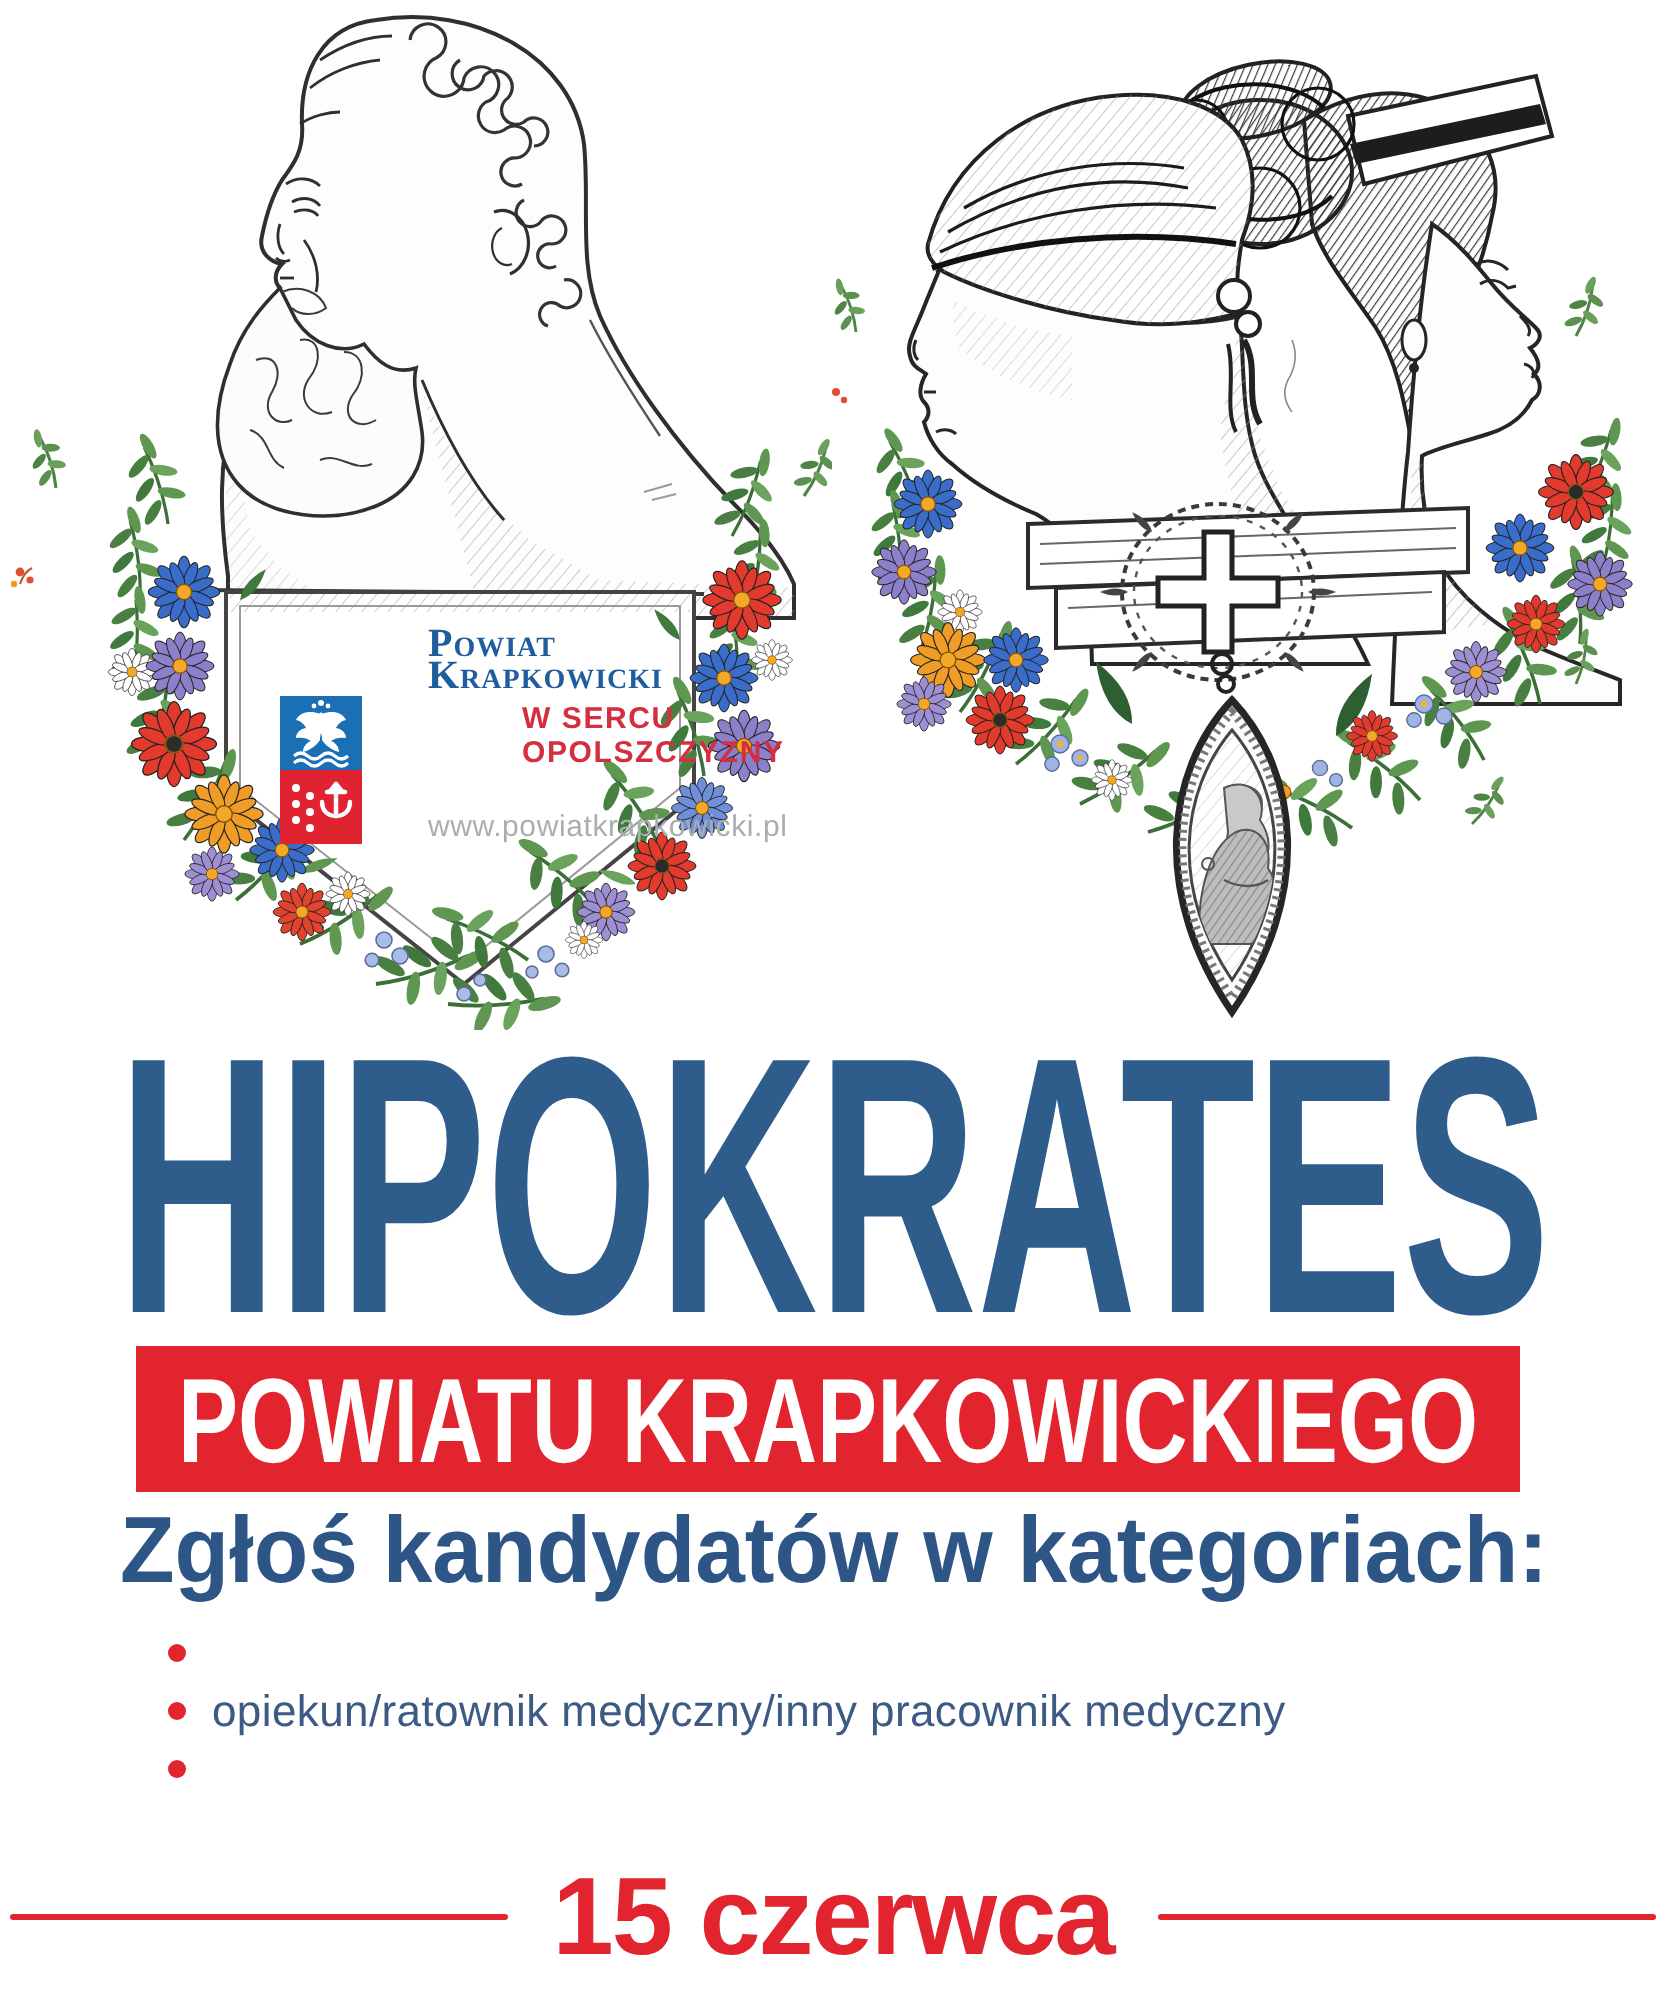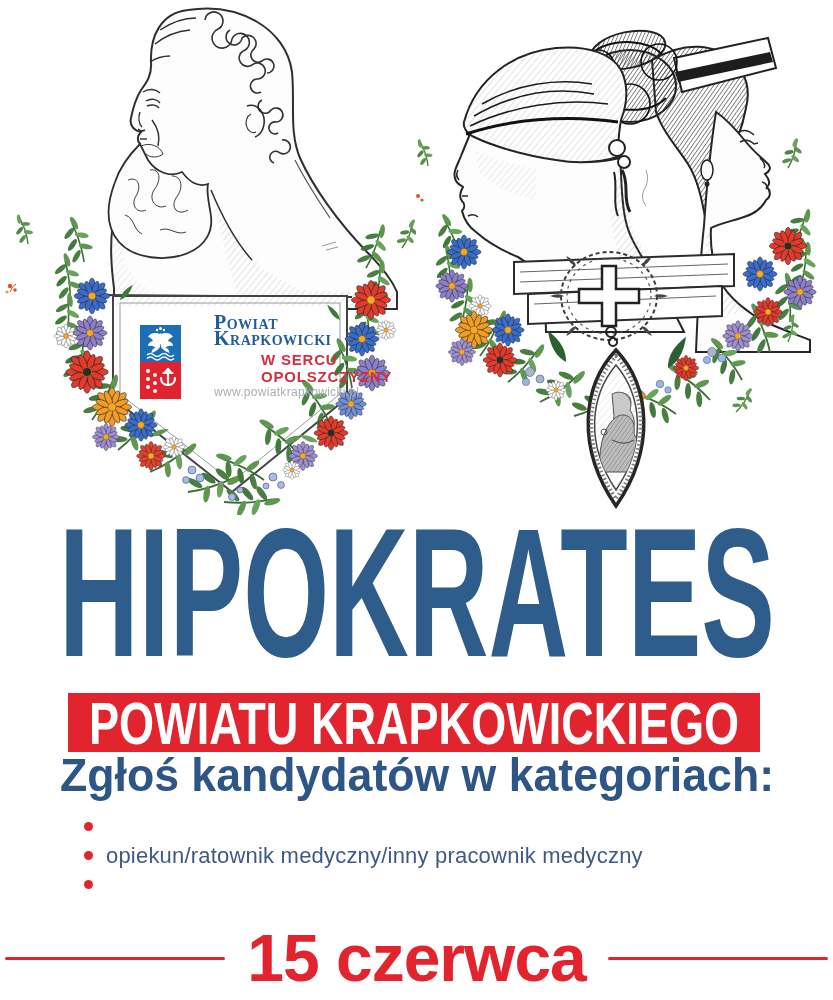--- a/index.html
+++ b/index.html
@@ -20,42 +20,42 @@
   
   .logo{position:absolute;left:140px;top:313px;display:flex;align-items:flex-end;gap:20px;}
   .logo-squares{width:41px;}
   .sq{width:41px;height:37px;}
   .sq.blue{background:var(--logo-blue,#1a6fb5);}
   .sq.red{background:var(--logo-red,#e02330);}
   .logo-text{margin-left:13px;padding-top:1px;}
   .l1,.l2{font-family:"Liberation Serif",serif;font-variant:small-caps;font-weight:700;
           color:#1f5d9e;font-size:20px;line-height:16px;letter-spacing:.5px;}
   .l3{color:#d32f3e;font-weight:700;font-size:15px;letter-spacing:.8px;margin-top:5px;margin-left:47px;}
-  .l4{color:#a9aeb3;font-size:12px;margin-top:0;letter-spacing:.3px;}
+  .l4{color:#a9aeb3;font-size:15px;margin-top:20px;letter-spacing:.3px;}
 
   .title-svg{position:absolute;left:0;top:519px;}
   .title-svg text{fill:var(--title-blue,#2e5c8b);font-family:"Liberation Sans",sans-serif;font-weight:700;}
 
-  .banner{position:absolute;left:68px;top:673px;width:692px;height:59px;
-          background:var(--accent-red,#e2242e);display:flex;align-items:center;justify-content:center;margin-top:20px;}
+  .banner{position:absolute;left:68px;top:673px;width:692px;height:73px;
+          background:var(--accent-red,#e2242e);display:flex;align-items:center;justify-content:center;}
   .banner svg text{fill:#ffffff;font-family:"Liberation Sans",sans-serif;font-weight:700;}
 
   .subtitle-svg{position:absolute;left:0;top:751px;}
   .subtitle-svg text{fill:#2d5586;font-family:"Liberation Sans",sans-serif;font-weight:700;}
 
   .categories{position:absolute;left:84px;top:812px;margin:0;padding:0;list-style:none;}
   .categories li{display:flex;align-items:center;height:29px;}
   .dot{width:9px;height:9px;border-radius:50%;background:var(--accent-red,#e2242e);
        margin-right:13px;flex:none;}
   .cat-text{font-size:22px;color:var(--list-navy,#3d5a85);letter-spacing:.2px;}
 
   .date-row{position:absolute;left:0;top:929px;width:833px;height:58px;display:flex;
             align-items:center;padding:0 5px;box-sizing:border-box;}
   .date-line{flex:1;height:3px;background:var(--accent-red,#e2242e);border-radius:2px;}
-  .date-text{margin:0 22px;font-size:66px;font-weight:700;letter-spacing:-1px;line-height:1;
+  .date-text{margin:0 22px;font-size:55px;font-weight:700;letter-spacing:-1px;line-height:1;
              color:var(--accent-red,#e2242e);white-space:nowrap;}
 </style>
 </head>
 <body>
 
 <svg width="0" height="0" style="position:absolute">
   <defs>
     <pattern id="ht" patternUnits="userSpaceOnUse" width="5" height="5" patternTransform="rotate(40)">
       <line x1="0" y1="0" x2="0" y2="5" stroke="#9a9a9a" stroke-width="1"></line>
     </pattern>

